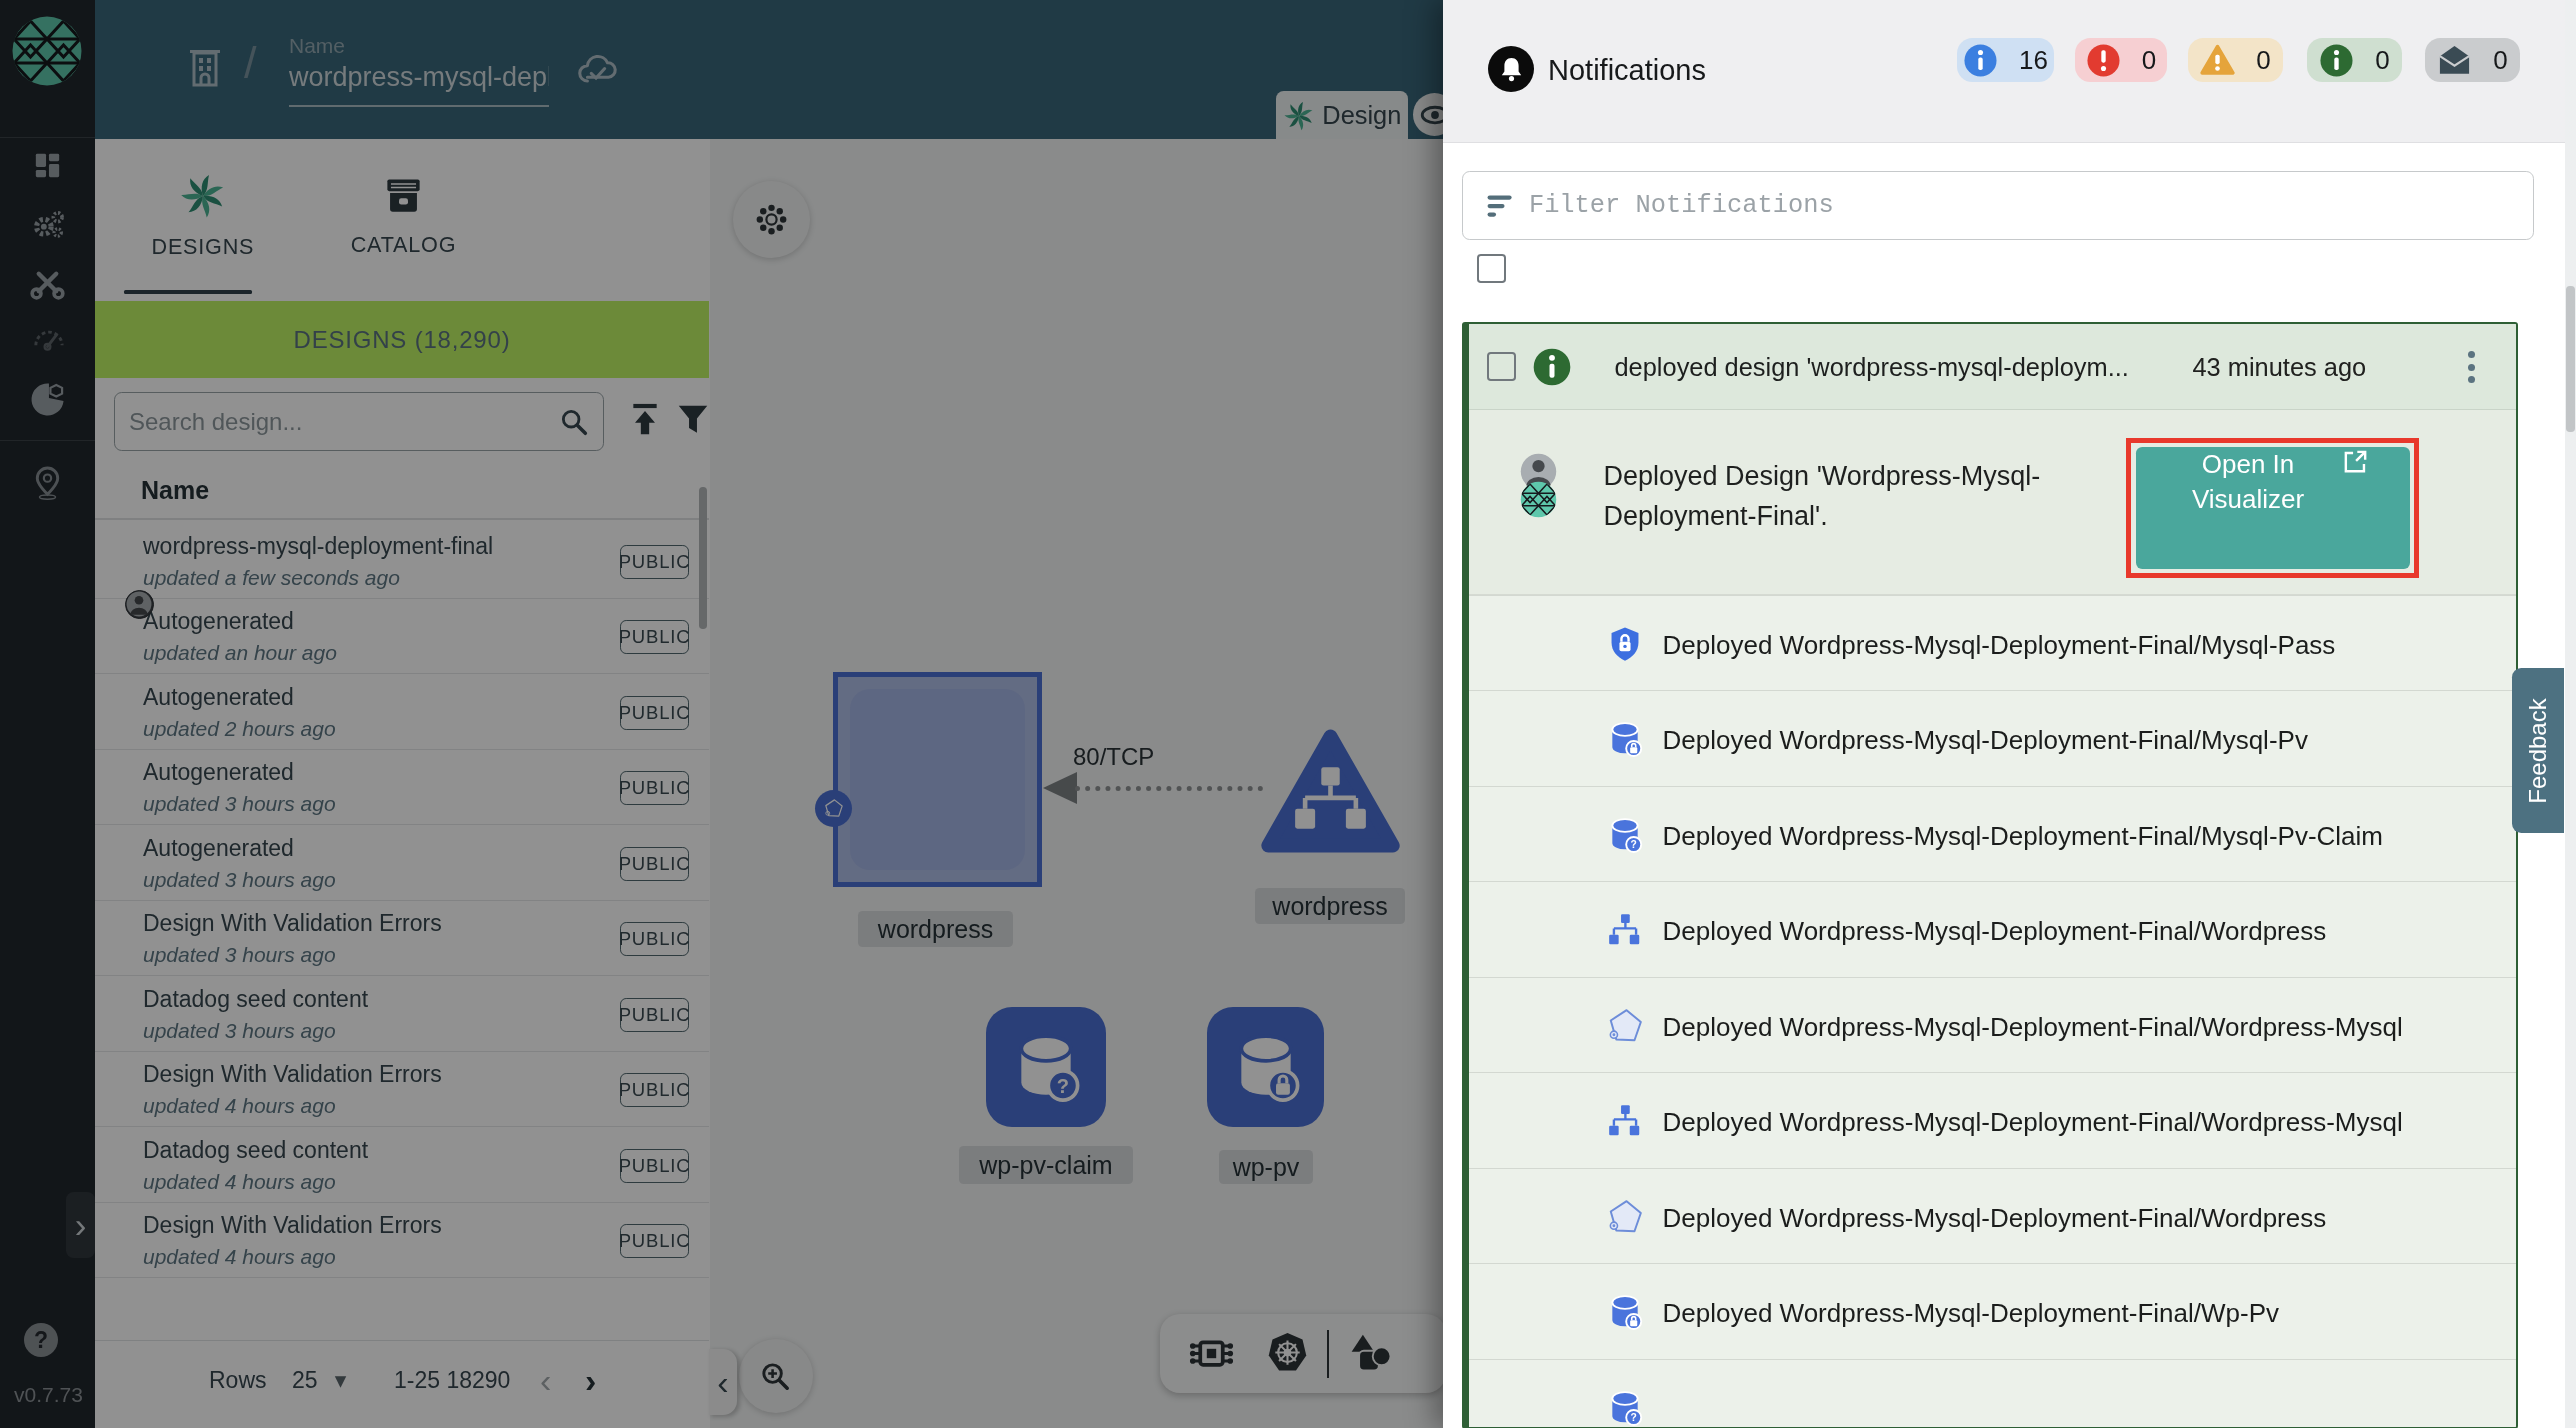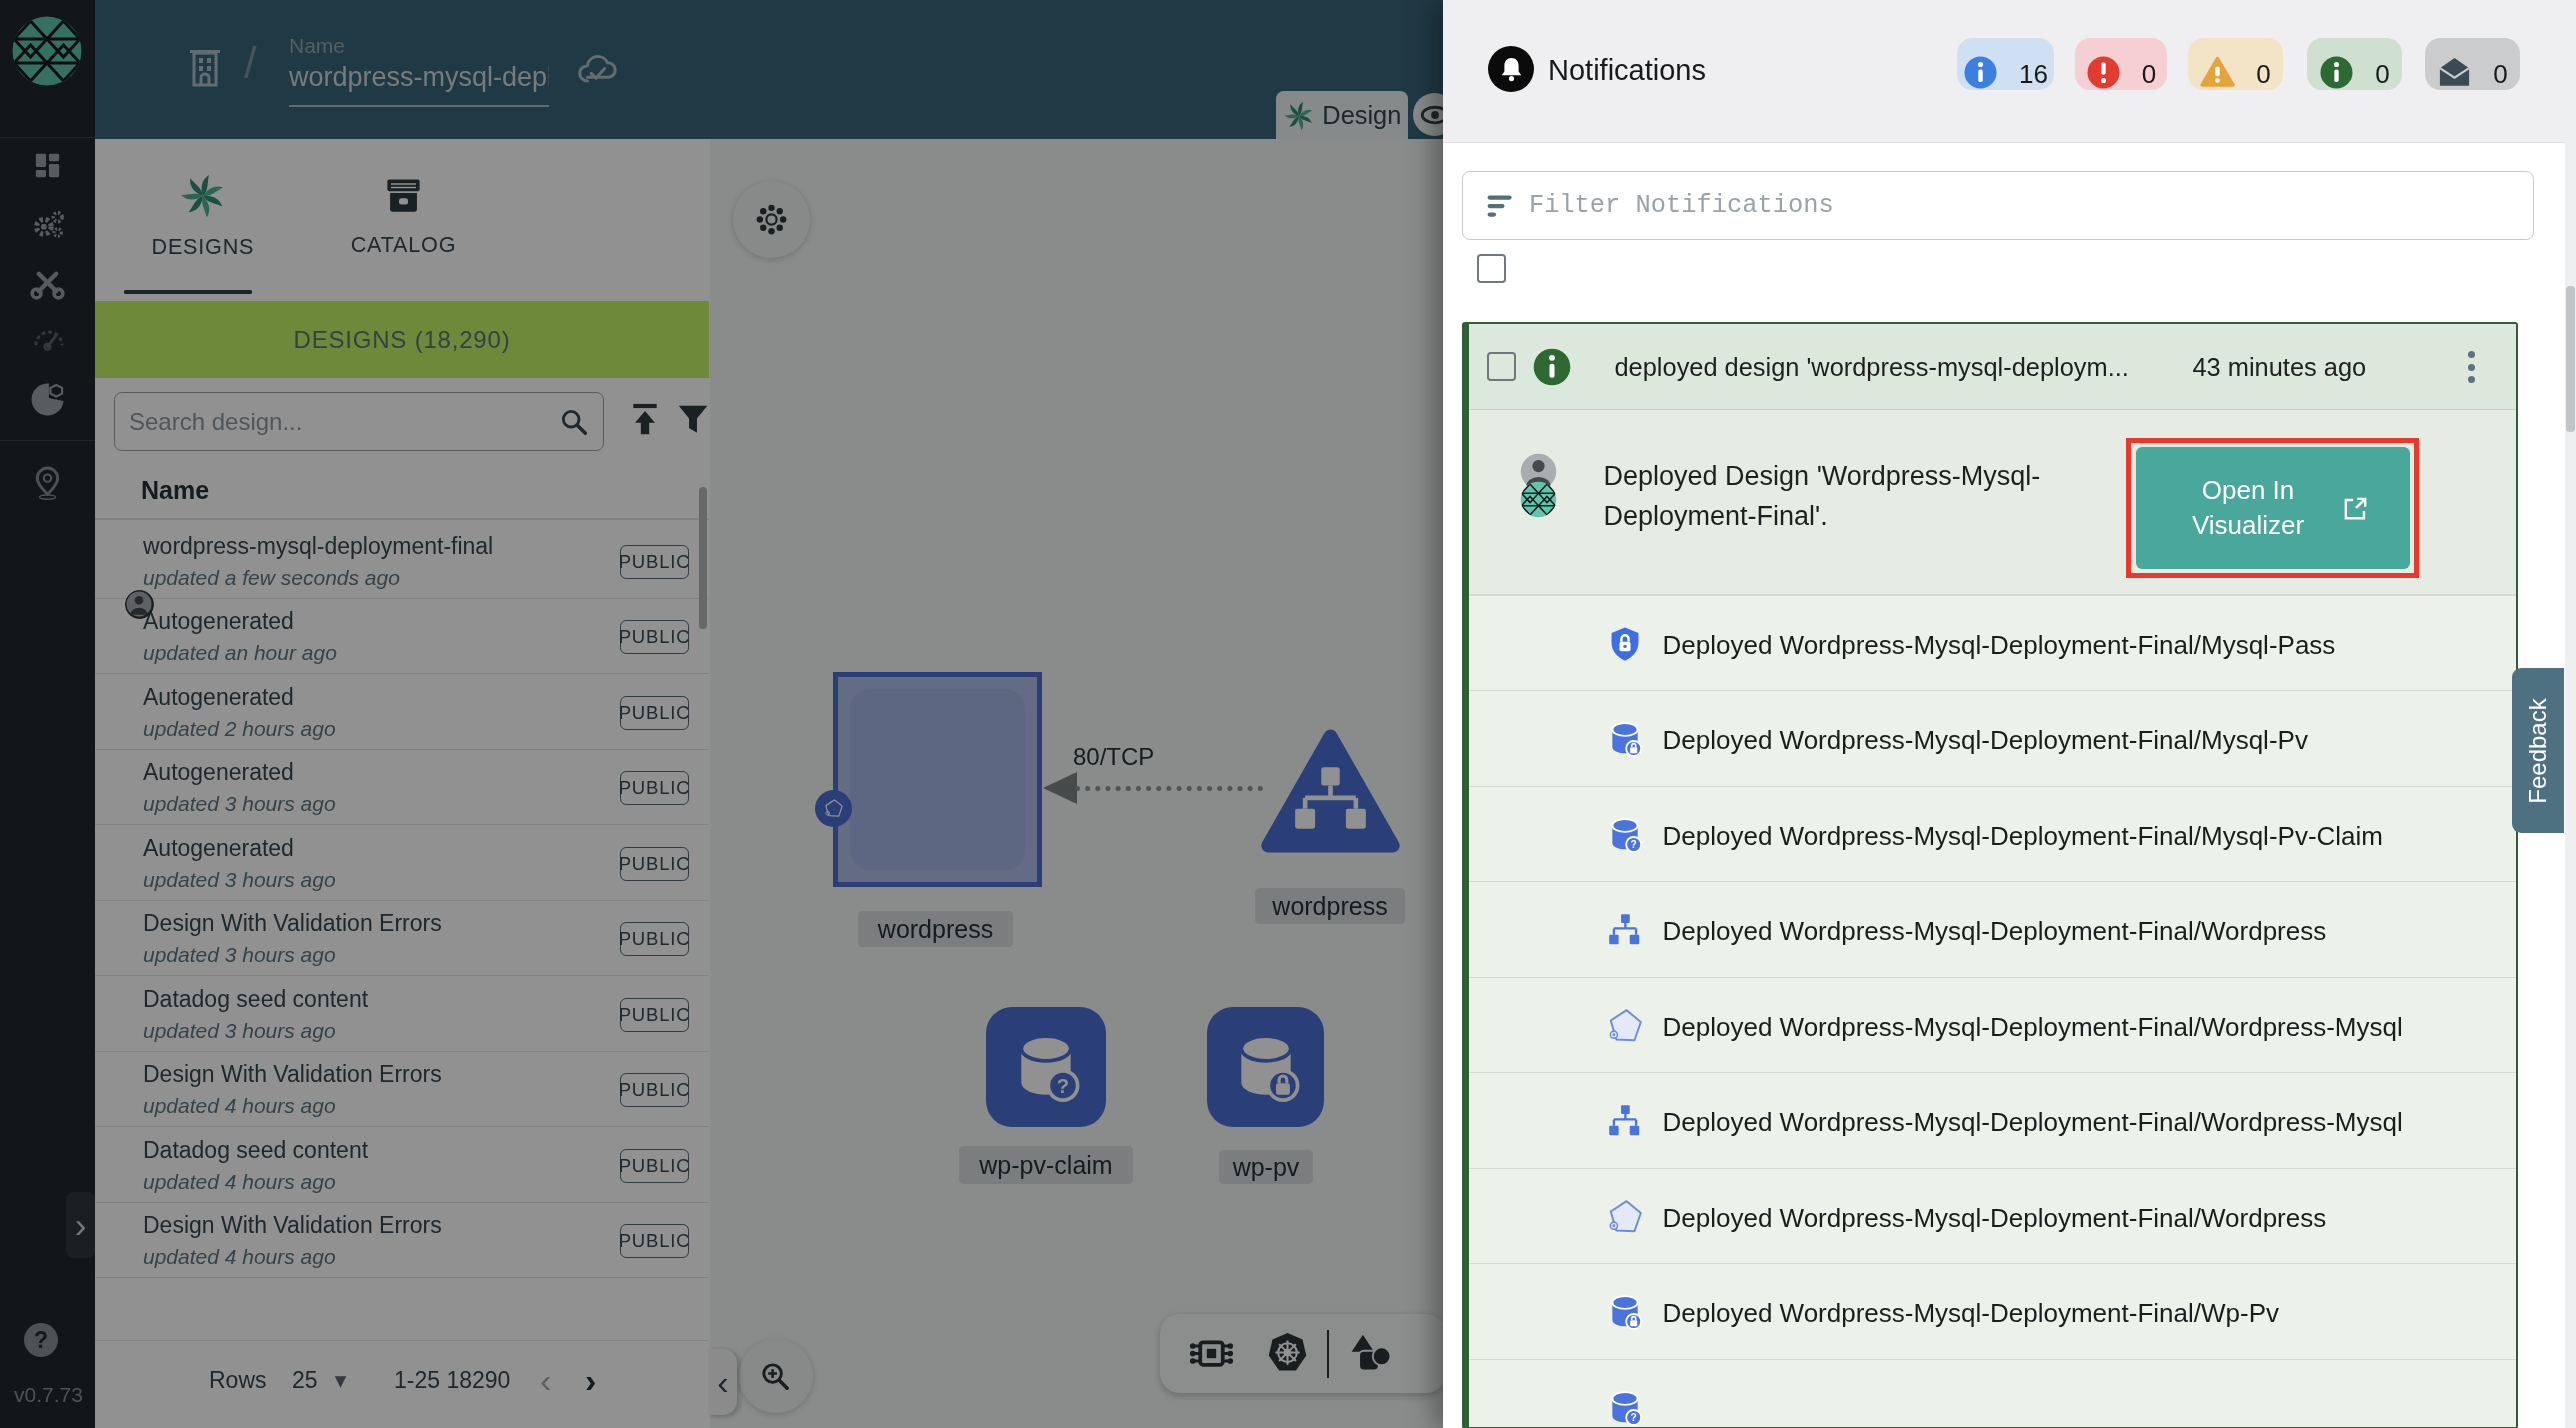--- a/index.html
+++ b/index.html
@@ -83,40 +83,40 @@
   #backdrop{left:0;top:0;width:1443px;height:1429px;background:rgba(0,0,0,.43);z-index:40}
 
   
   #drawer{left:1443px;top:0;width:1133px;height:1429px;background:#ffffff;z-index:50;
     box-shadow:-9.2px 0 26px rgba(0,0,0,.35)}
   #drawer-head{position:absolute;left:0;top:0;width:1133px;height:143px;background:#efeff1;
     border-bottom:0.8px solid #dfdfe2}
   #bell{position:absolute;left:45px;top:46px;width:46px;height:46px;border-radius:50%;background:#0b0b0b;
     display:flex;align-items:center;justify-content:center}
   #notif-title{position:absolute;left:105px;top:54px;font-size:29px;color:#17191b;font-weight:500}
-  .pill{position:absolute;top:38px;height:52px;border-radius:15.4px;display:flex;align-items:flex-end;
+  .pill{position:absolute;top:38px;height:44px;border-radius:15.4px;display:flex;align-items:center;
     justify-content:center;gap:21px;font-size:26px;color:#17191b}
   #filter-box{position:absolute;left:18.5px;top:171px;width:1072px;height:69px;border:1.5px solid #c6c9cb;
     border-radius:7.7px;background:#fff;display:flex;align-items:center}
   #filter-input{flex:1;border:none;outline:none;font-size:25.4px;color:#444;padding-left:10.8px;
     font-family:Liberation Mono, monospace}
   #filter-input::placeholder{color:#9ba2a7}
   .checkbox{border:2.3px solid #71787d;border-radius:3.8px;background:transparent}
   #drawer-checkbox{position:absolute;left:34px;top:254px;width:29px;height:29px}
 
   #notif-card{position:absolute;left:18.5px;top:322px;width:1056px;height:1107px;background:#ecf1ea;
     border:2.3px solid #2e5f35;border-left:7.7px solid #2e5f35;border-radius:3.1px;overflow:hidden}
   #card-row1{position:absolute;left:0;top:0;width:100%;height:86px;background:#dde8dc;
     border-bottom:0.8px solid #c9d4c8}
   #card-expanded{position:absolute;left:0;top:86px;width:100%;height:185px;background:#e6ece3;
     border-bottom:0.8px solid #d5dad2}
   .avatar{position:absolute;left:51px;width:37px;height:37px;border-radius:50%;overflow:hidden}
   #notif-desc{position:absolute;left:135px;top:132px;width:462px;font-size:27px;line-height:40px;color:#1e201f}
   #open-visualizer-btn{position:absolute;left:667px;top:123px;width:274px;height:122px;background:#4aa79c;
-    border-radius:6.2px;color:#fff;display:flex;align-items:center;justify-content:center;gap:20px;border:none}
+    border-radius:6.2px;color:#fff;display:flex;align-items:flex-start;justify-content:center;gap:20px;border:none}
   #open-visualizer-btn .btn-txt{width:146px;text-align:center;font-size:26px;line-height:35px}
   #red-annotation{position:absolute;left:657px;top:114px;width:293px;height:140px;border:5.4px solid #e8392c}
   .nrow{position:absolute;left:0;width:100%;height:95px;background:#ecf1ea;border-top:1.5px solid #d3d8d1}
   .nrow .nic{position:absolute;left:137px;top:28.5px;width:38px;height:38px}
   .nrow .ntxt{position:absolute;left:194px;top:34px;font-size:26px;color:#1b1d1c;white-space:nowrap}
   #kebab{position:absolute;left:987px;top:23px;width:31px;height:40px;display:flex;flex-direction:column;
     align-items:center;justify-content:center;gap:5.4px}
   #kebab i{width:7px;height:7px;border-radius:50%;background:#5b7380}
   #feedback-tab{position:absolute;left:1069px;top:668px;width:52px;height:165px;background:#4d7181;
     border-radius:9.2px 0 0 9.2px;display:flex;align-items:center;justify-content:center}

